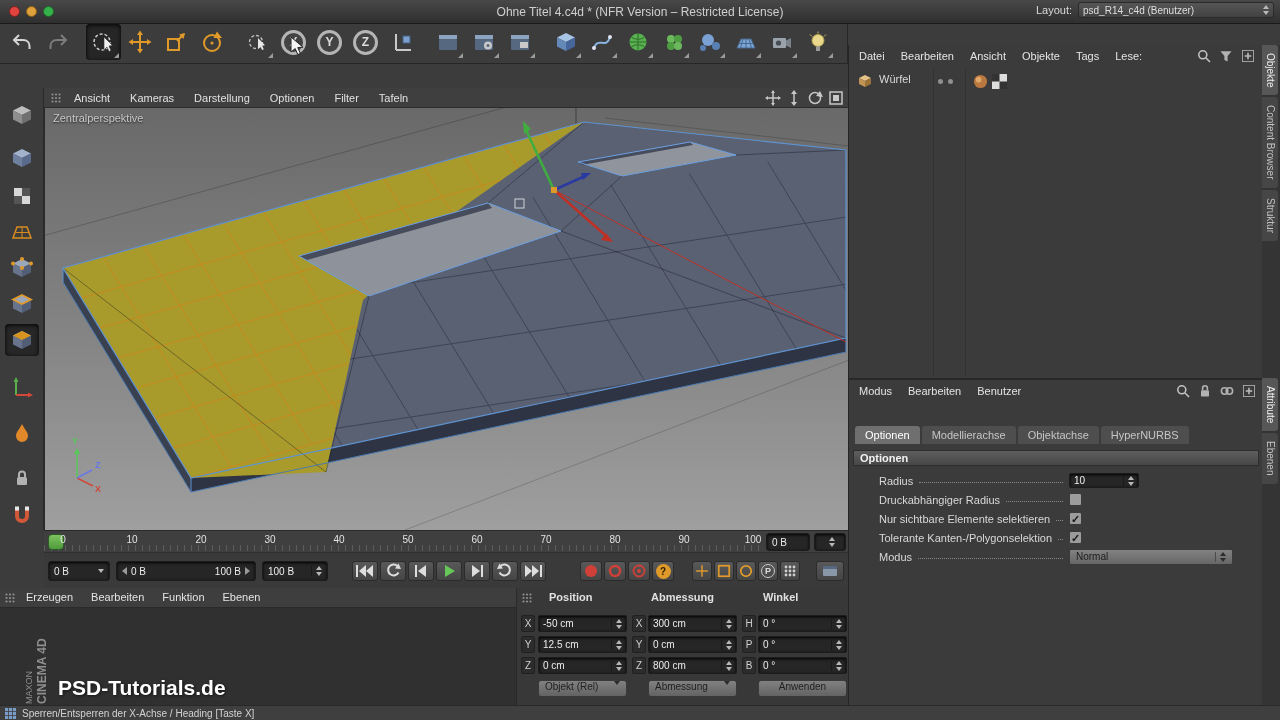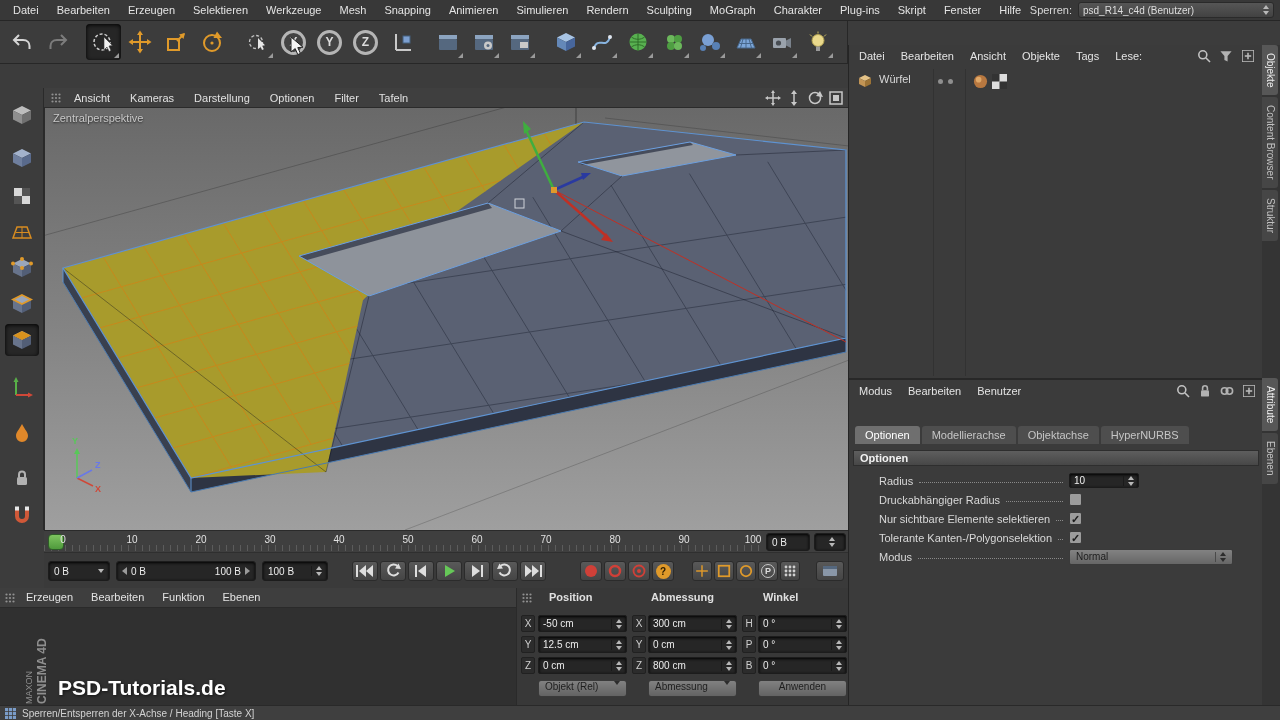--- a/index.html
+++ b/index.html
@@ -222,41 +222,47 @@
     </symbol>
     <symbol id="s-miniframe" viewBox="0 0 16 16">
       <rect x="2" y="2" width="12" height="12" fill="none" stroke="#c8c8c8" stroke-width="1.5"></rect>
       <rect x="5" y="5" width="6" height="6" fill="#c8c8c8"></rect>
     </symbol>
   </defs>
 </svg>
 
 <div id="app">
 
+  <div id="titlebar" class="A">
+    <div class="light A" style="left:9px;background:#e0443e;border:1px solid #7a201c"></div>
+    <div class="light A" style="left:26px;background:#dfa13b;border:1px solid #8a5c14"></div>
+    <div class="light A" style="left:43px;background:#36b24a;border:1px solid #1d6a2a"></div>
+    <div id="winttl">Ohne Titel 4.c4d * (NFR Version – Restricted License)</div>
+  </div>
 
   <div id="menubar">
     <span class="mi">Datei</span>
     <span class="mi">Bearbeiten</span>
     <span class="mi">Erzeugen</span>
     <span class="mi">Selektieren</span>
     <span class="mi">Werkzeuge</span>
     <span class="mi">Mesh</span>
     <span class="mi">Snapping</span>
     <span class="mi">Animieren</span>
     <span class="mi">Simulieren</span>
     <span class="mi">Rendern</span>
     <span class="mi">Sculpting</span>
     <span class="mi">MoGraph</span>
     <span class="mi">Charakter</span>
     <span class="mi">Plug-ins</span>
     <span class="mi">Skript</span>
     <span class="mi">Fenster</span>
     <span class="mi">Hilfe</span>
     <div id="layoutwrap">
-      <span>Sperren:</span>
+      <span>Layout:</span>
       <div id="layoutbox">
         <span>psd_R14_c4d (Benutzer)</span>
         <span class="stpcol" style="border:none">
             <span class="tu"></span>
             <span class="td"></span>
           </span>
       </div>
     </div>
   </div>
 

